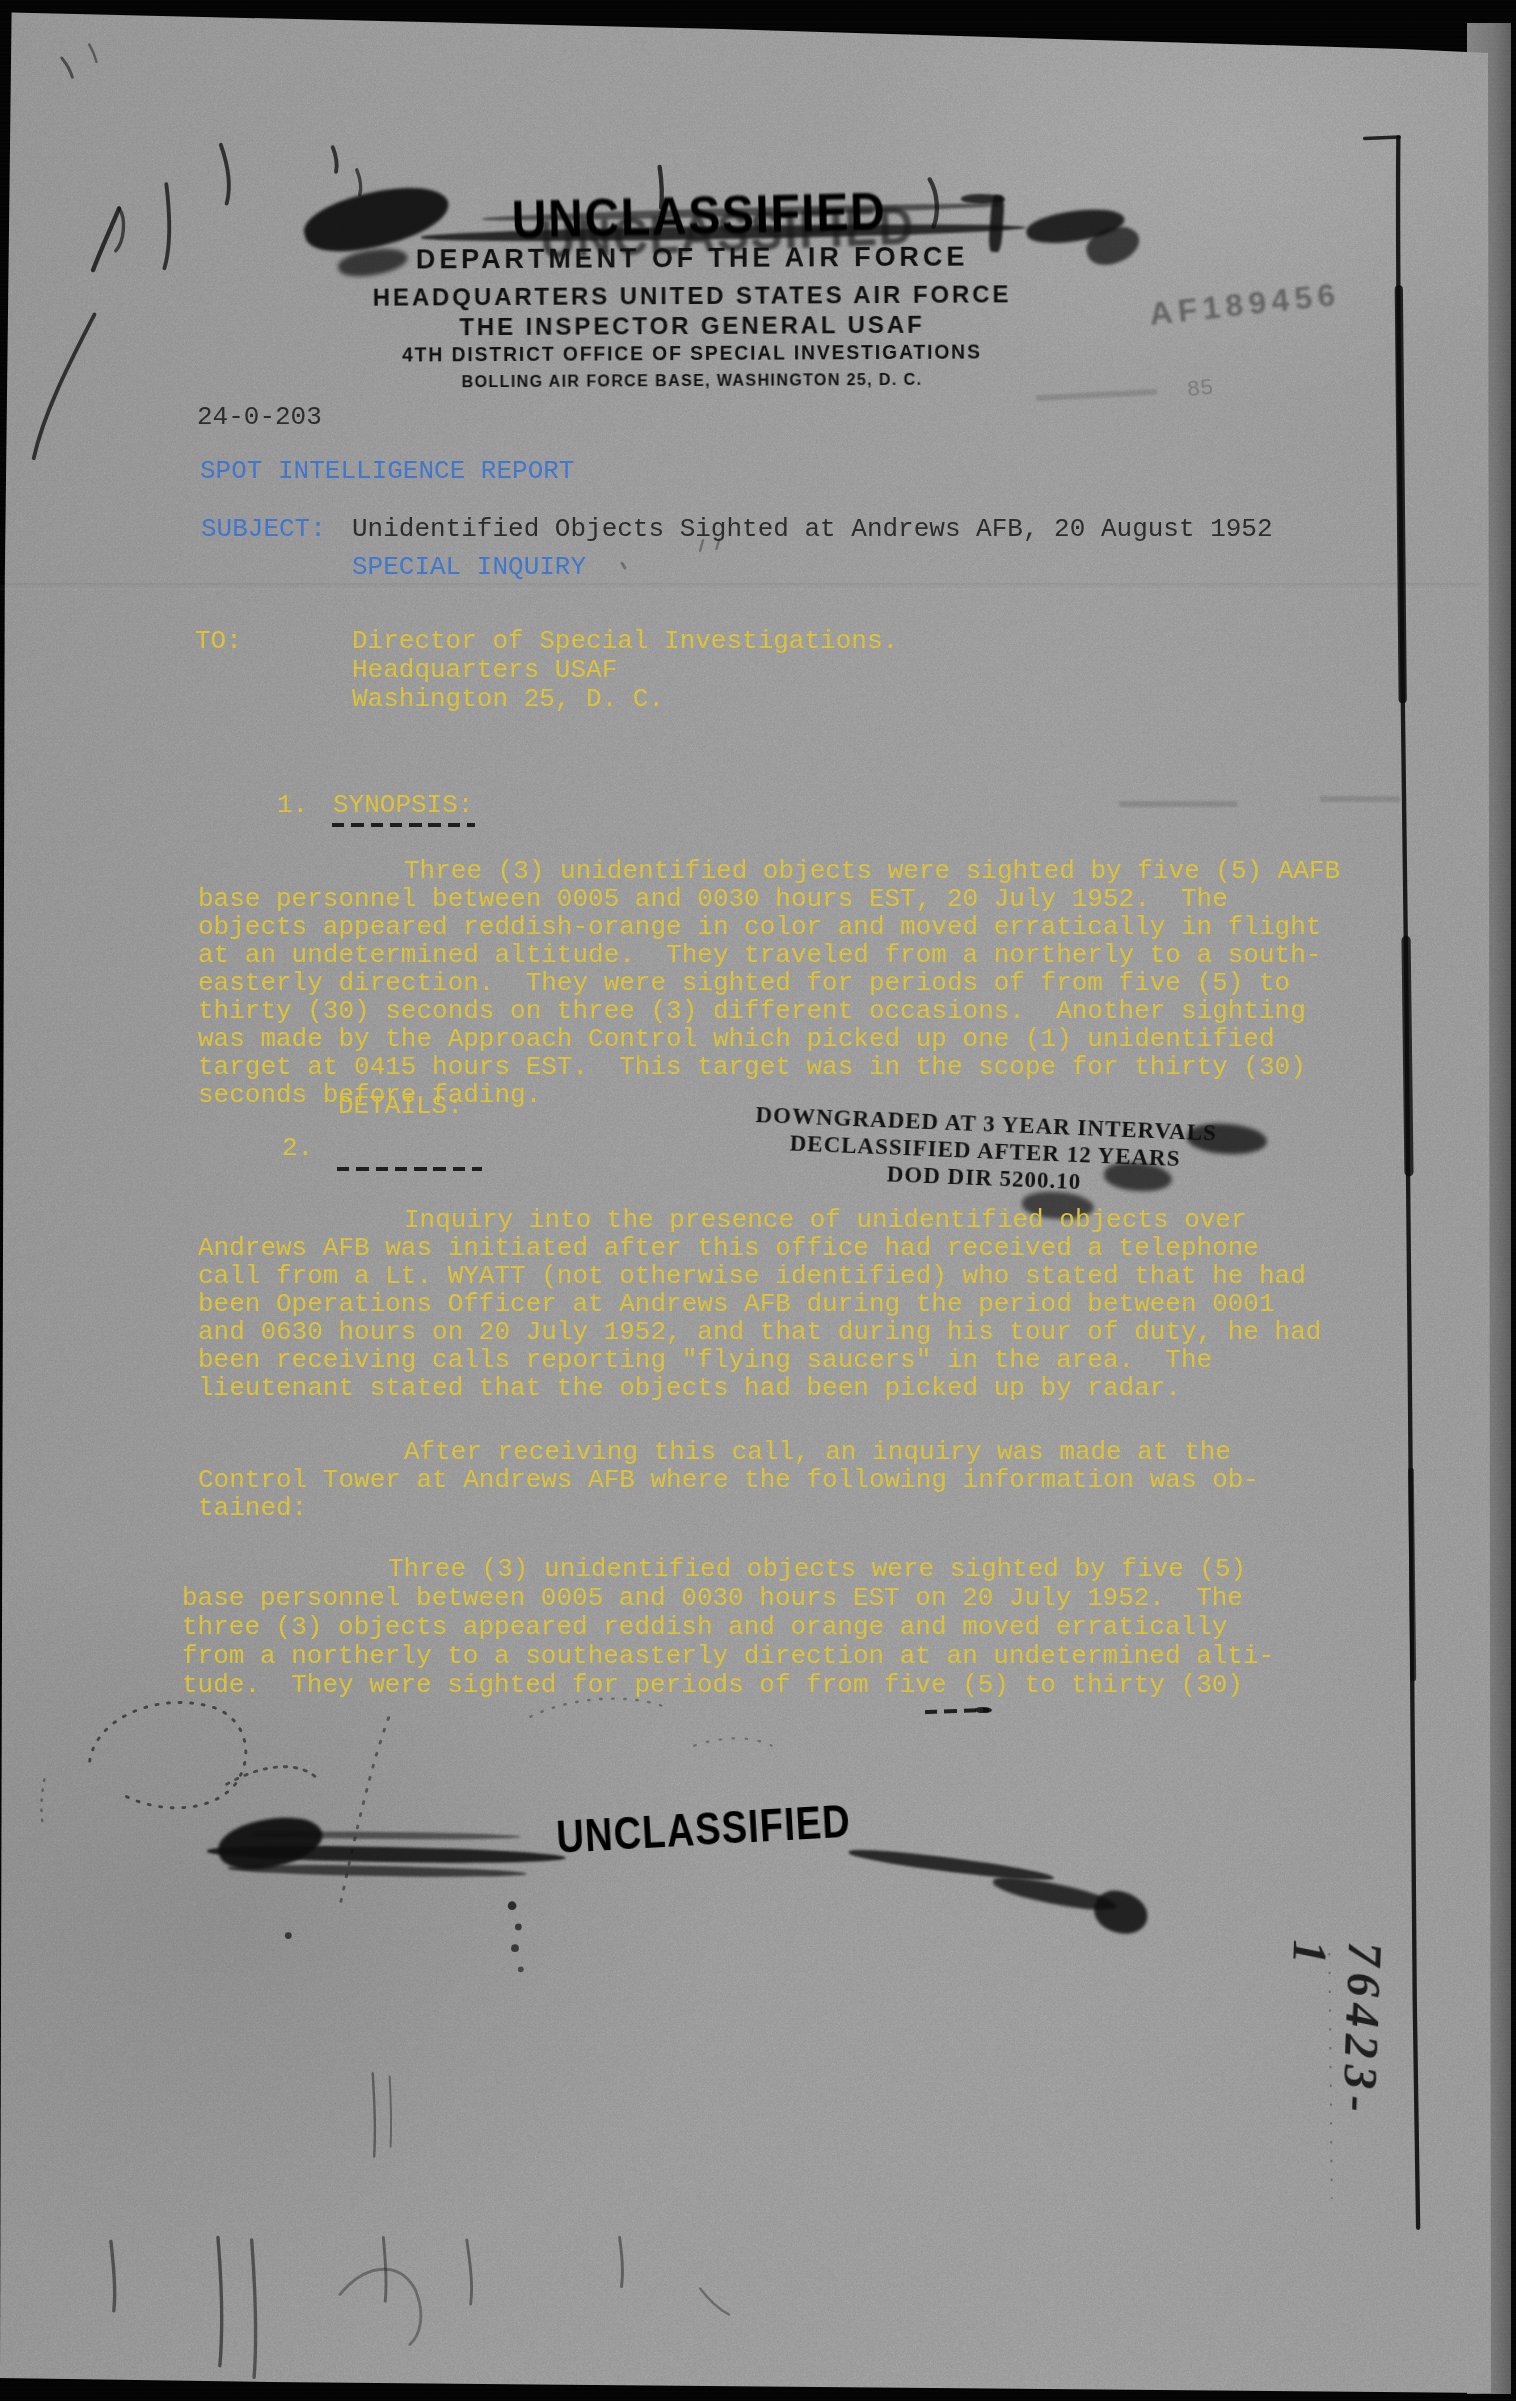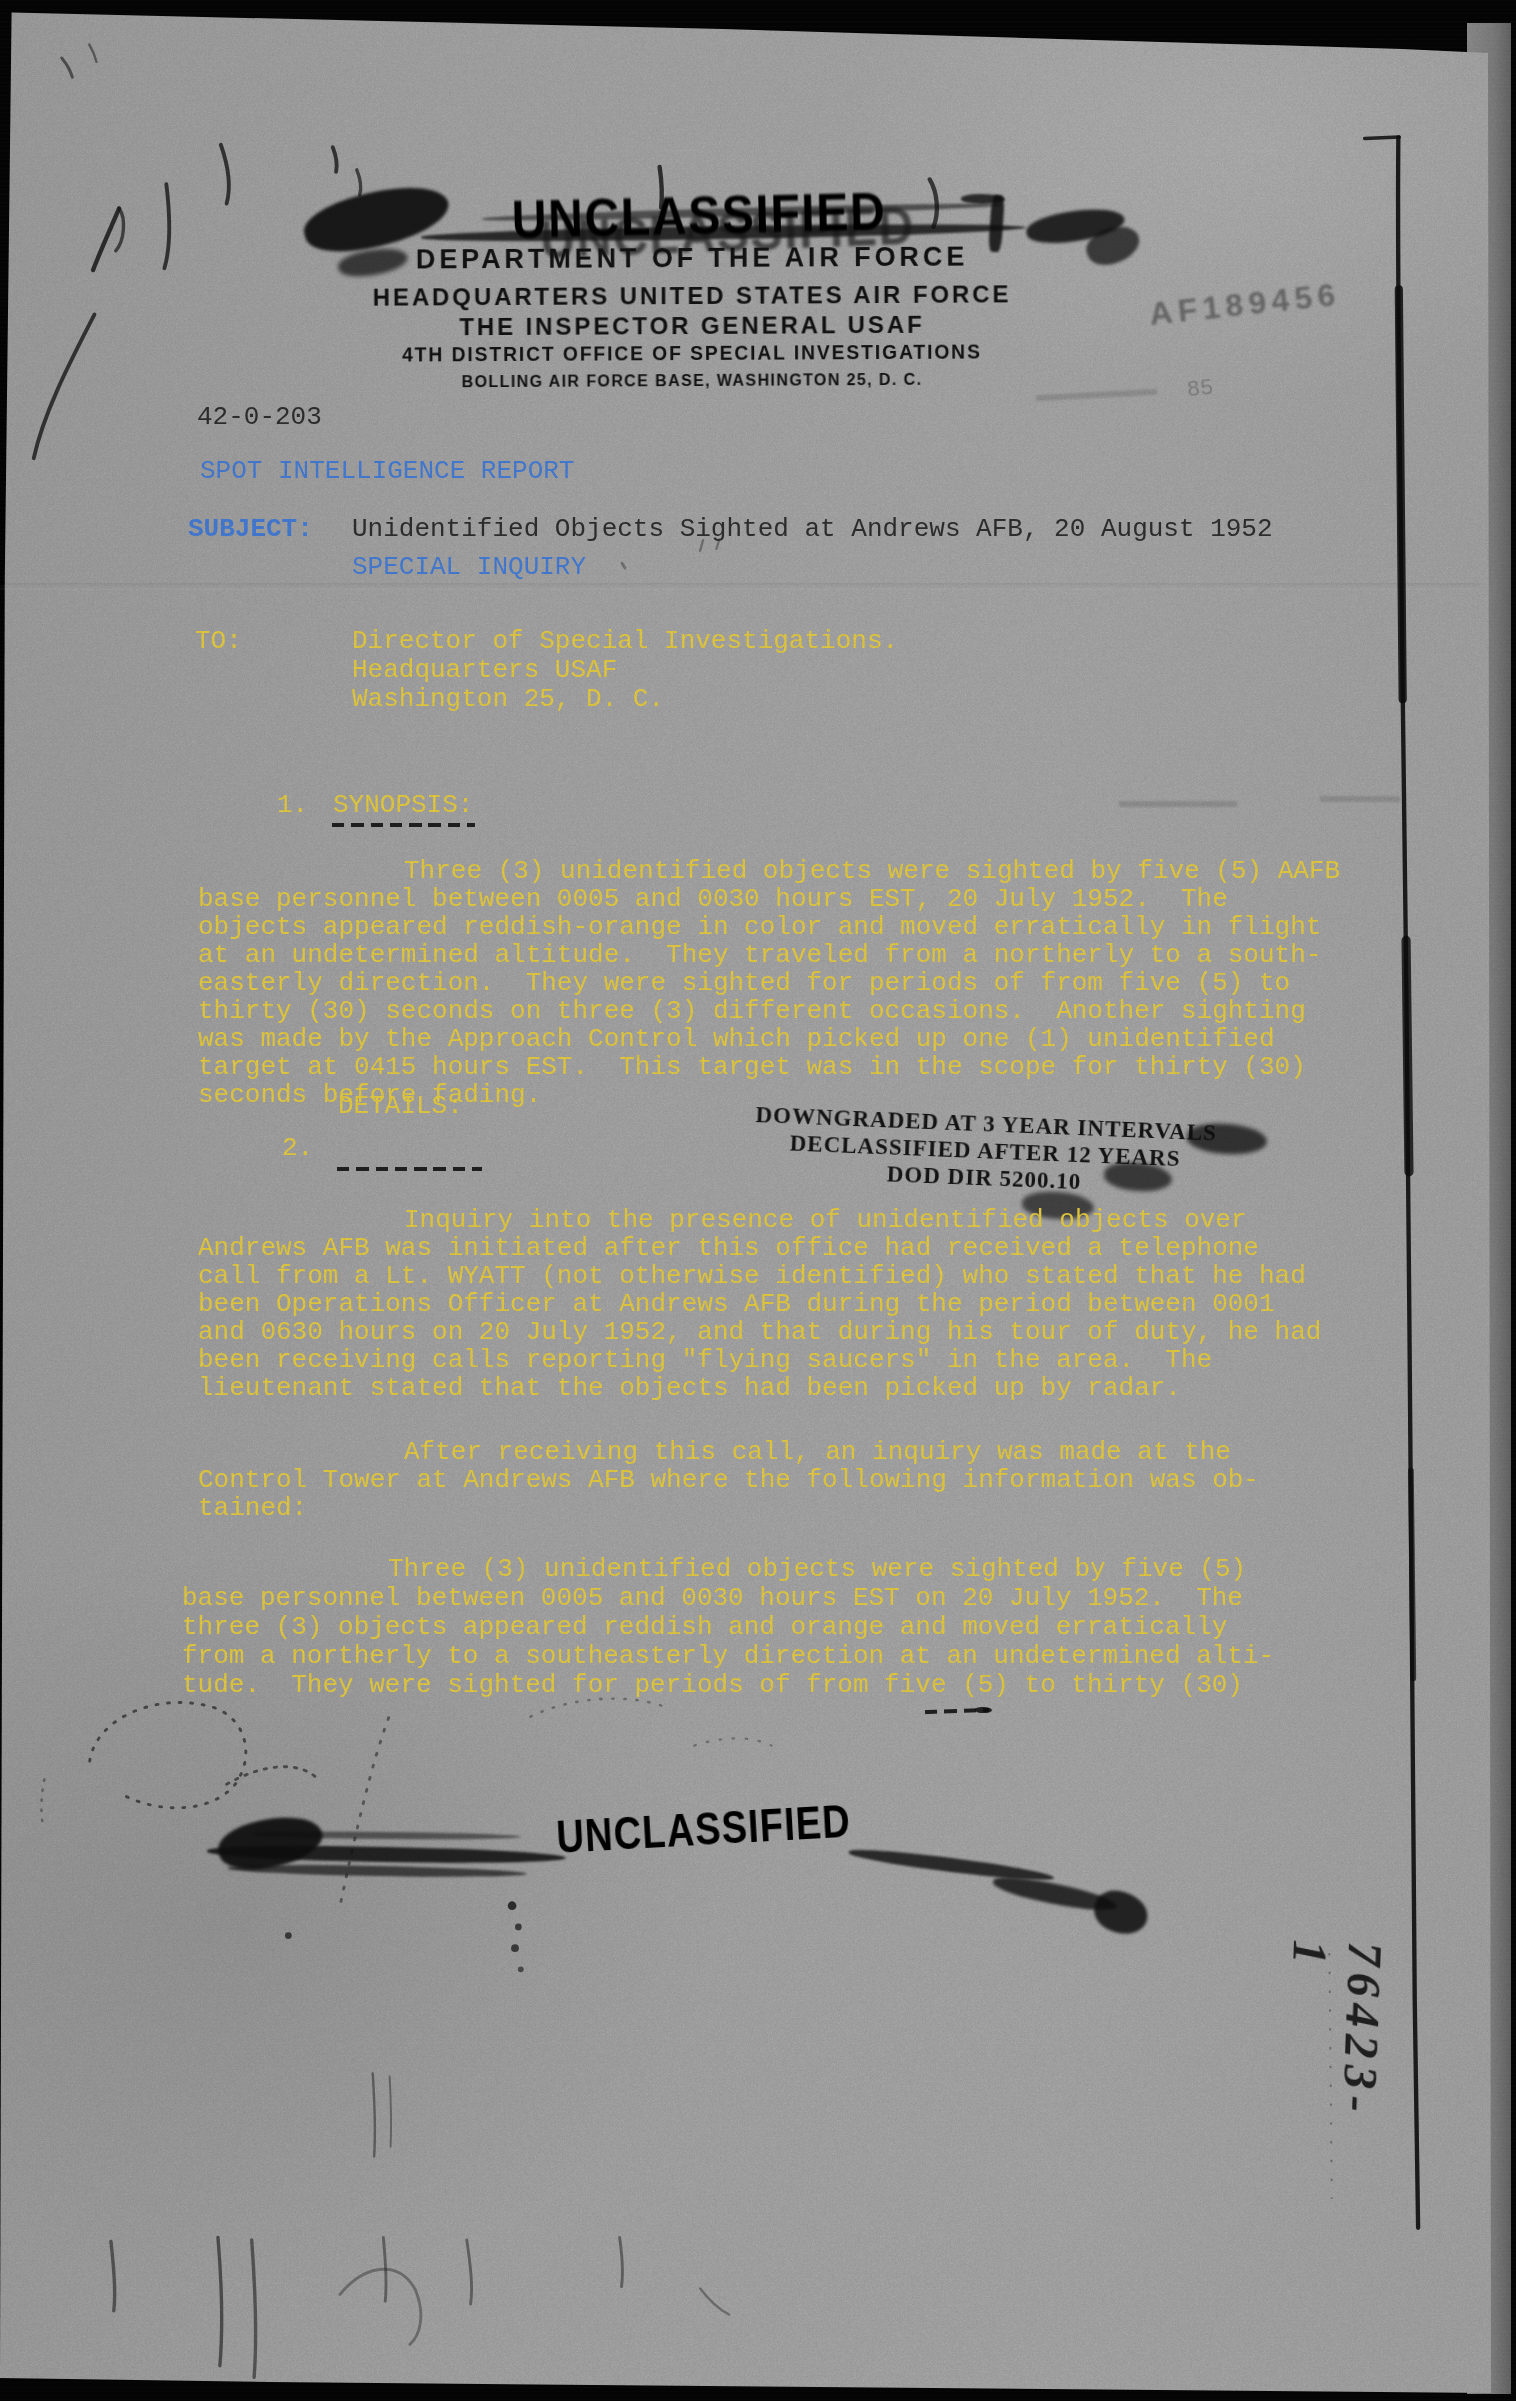--- a/index.html
+++ b/index.html
@@ -159,25 +159,25 @@
   <div class="lh lh1" style="top:243px;">DEPARTMENT OF THE AIR FORCE</div>
   <div class="lh lh2" style="top:282px;">HEADQUARTERS UNITED STATES AIR FORCE</div>
   <div class="lh lh3" style="top:312px;">THE INSPECTOR GENERAL USAF</div>
   <div class="lh lh4" style="top:343px;">4TH DISTRICT OFFICE OF SPECIAL INVESTIGATIONS</div>
   <div class="lh lh5" style="top:372px;">BOLLING AIR FORCE BASE, WASHINGTON 25, D. C.</div>
 
   <div class="af-stamp">AF189456</div>
   <div class="graymark" style="left:1036px;top:392px;width:121px;height:5.8px;transform:rotate(-3deg);"></div>
   <div class="faint85">85</div>
 
-  <div class="tw semifaded" style="left:197px;top:403px;">42-0-203</div>
+  <div class="tw semifaded" style="left:197px;top:403px;">24-0-203</div>
 
   <div class="tw faded" style="left:200px;top:457px;">SPOT INTELLIGENCE REPORT</div>
 
-  <div class="tw faded" style="left:188px;top:515px;font-weight:bold;">SUBJECT:</div>
+  <div class="tw faded" style="left:201px;top:515px;">SUBJECT:</div>
   <div class="tw semifaded" style="left:352px;top:515px;">Unidentified Objects Sighted at Andrews AFB, 20 August 1952</div>
   <div class="tw faded" style="left:352px;top:553px;">SPECIAL INQUIRY</div>
 
   <div class="tw" style="left:195px;top:627px;">TO:</div>
   <div class="tw lh60" style="left:352px;top:627px;">Director of Special Investigations.
 Headquarters USAF
 Washington 25, D. C.</div>
 
   <div class="tw" style="left:277px;top:791px;">1.</div>
   <div class="tw" style="left:333px;top:791px;">SYNOPSIS:</div>

